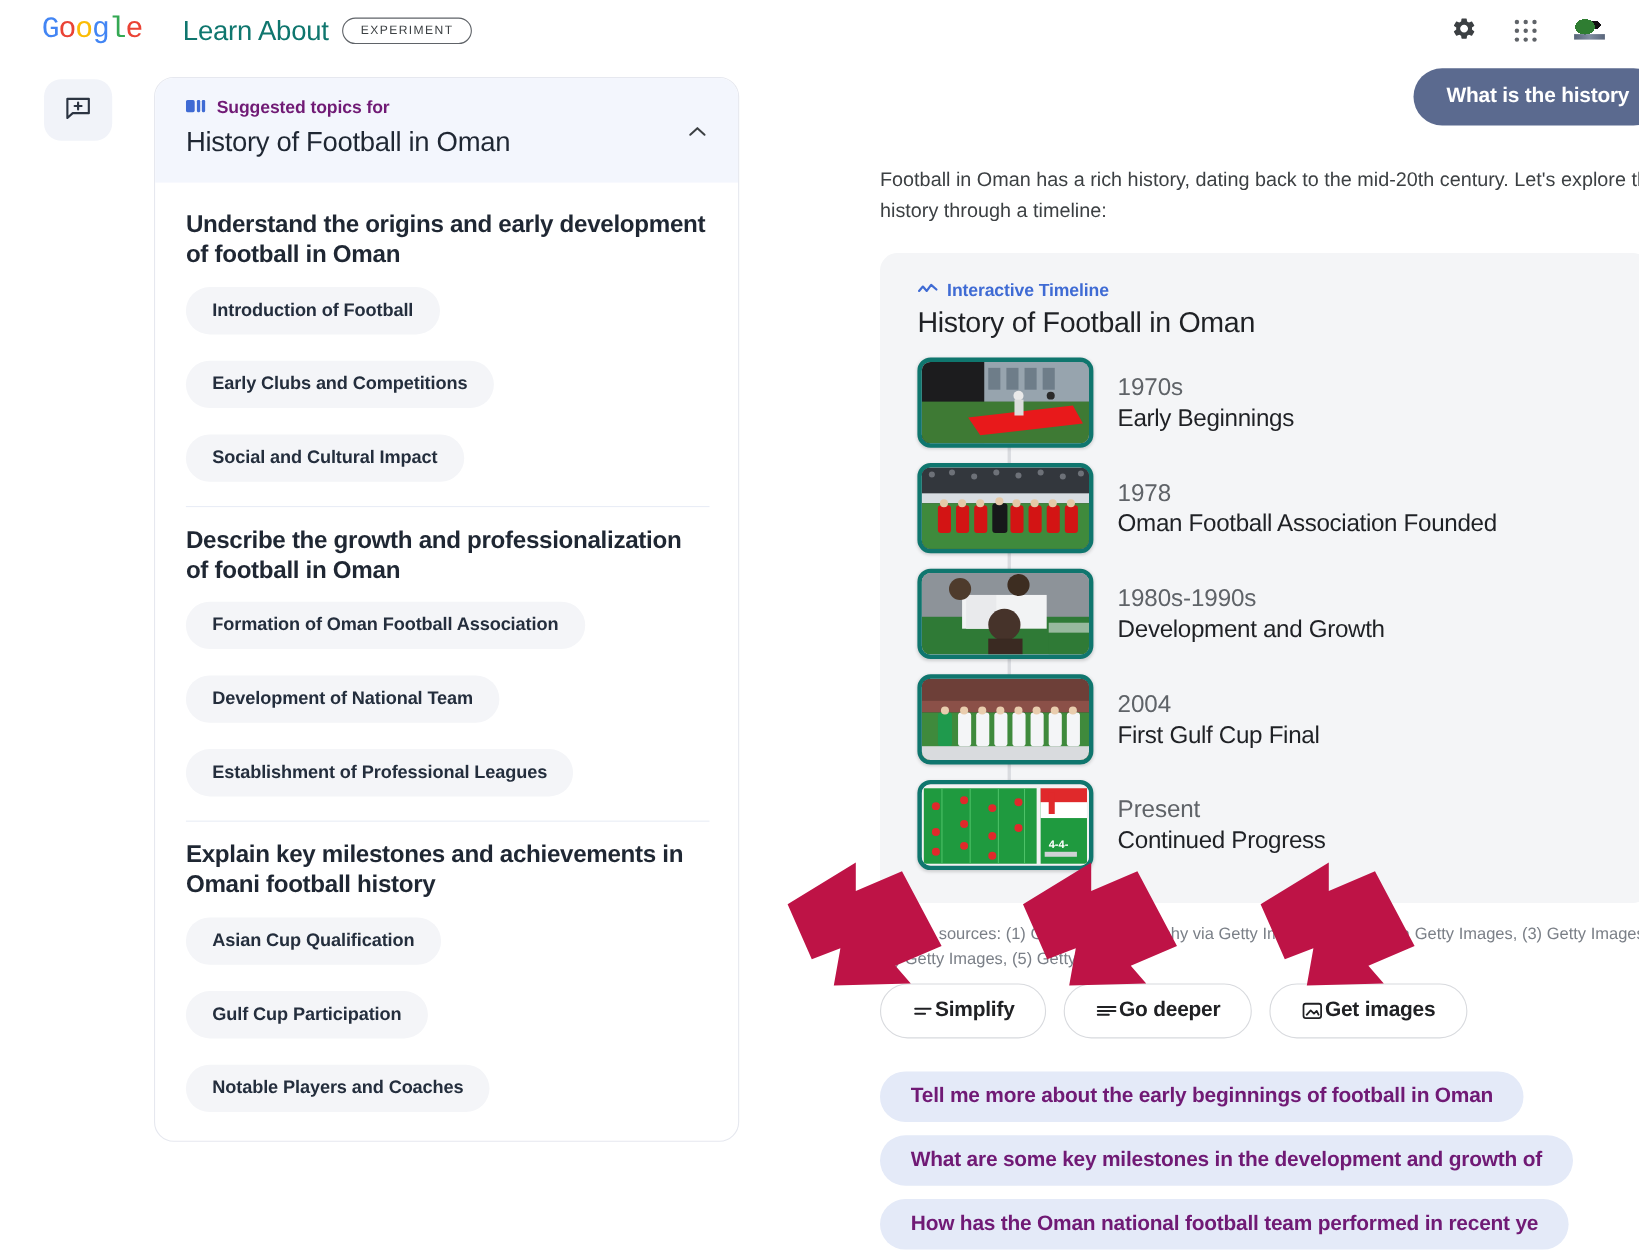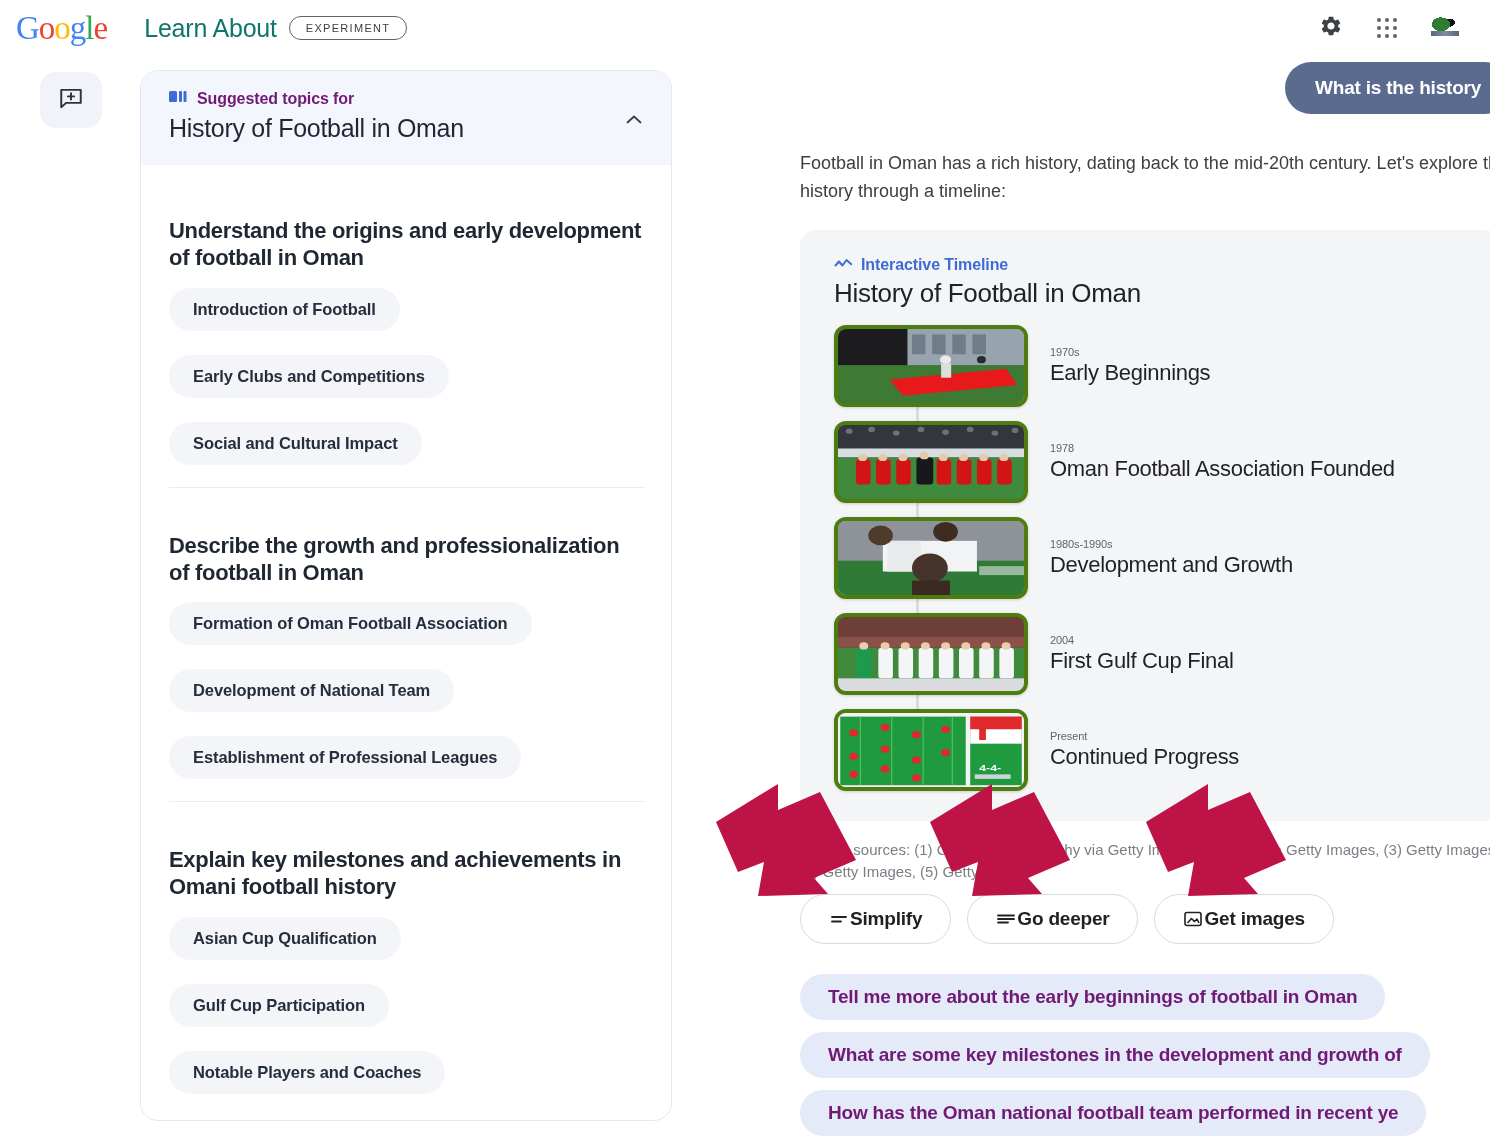--- a/index.html
+++ b/index.html
@@ -17,24 +17,24 @@
     position: absolute;
     top: 0; left: 0;
     width: 1490px;
     height: 56px;
     display: flex;
     align-items: center;
     background: #ffffff;
   }
 
   .google-logo {
-    margin-left: 16px;
-    font-size: 33px;
+    margin-left: 38px;
+    font-size: 27px;
     letter-spacing: -1px;
-    font-family: Liberation Serif, serif;
+    font-family: Liberation Mono, monospace;
     font-weight: 400;
     line-height: 1;
     user-select: none;
   }
   .google-logo span { display: inline-block; }
 
   .app-title {
     margin-left: 37px;
     font-size: 25px;
     color: #0f766e;
@@ -155,21 +155,20 @@
   .section { padding-top: 16px; }
   .section + .section { border-top: 1px solid #e9edf6; margin-top: 22px; }
 
   .section-title {
     font-size: 22px;
     color: #1f2733;
     font-weight: 700;
     line-height: 1.24;
     letter-spacing: -0.3px;
     margin-bottom: 16px;
-    margin-top: 28px;
   }
 
   .chip-row { display: flex; flex-direction: column; align-items: flex-start; gap: 24px; }
 
   .chip {
     background: #f4f5f8;
     color: #242e3d;
     border-radius: 22px;
     padding: 12px 24px;
     font-size: 16.5px;
@@ -245,33 +244,33 @@
     position: relative;
     display: flex;
     align-items: center;
     gap: 22px;
     margin-bottom: 14px;
     z-index: 2;
   }
   .tl-item:last-child { margin-bottom: 0; }
 
   .tl-thumb {
-    width: 194px; height: 82px;
+    width: 160px; height: 82px;
     border-radius: 12px;
-    border: 4px solid #4d7c0f;
+    border: 4px solid #0f766e;
     box-shadow: 0 1px 3px rgba(0,0,0,.16);
     overflow: hidden;
     flex: none;
     cursor: pointer;
     position: relative;
     background: #cfd3d8;
   }
   .tl-thumb svg { display: block; width: 100%; height: 100%; }
 
-  .tl-date { font-size: 11px; color: #5f6368; letter-spacing: -0.1px; }
+  .tl-date { font-size: 22px; color: #5f6368; letter-spacing: -0.1px; }
   .tl-label { font-size: 22px; color: #1f2125; font-weight: 400; letter-spacing: -0.3px; margin-top: 2px; white-space: nowrap; }
 
   .img-sources {
     margin-top: 18px;
     font-size: 15px;
     color: #7a7f87;
     line-height: 1.45;
     width: 700px;
   }
 

